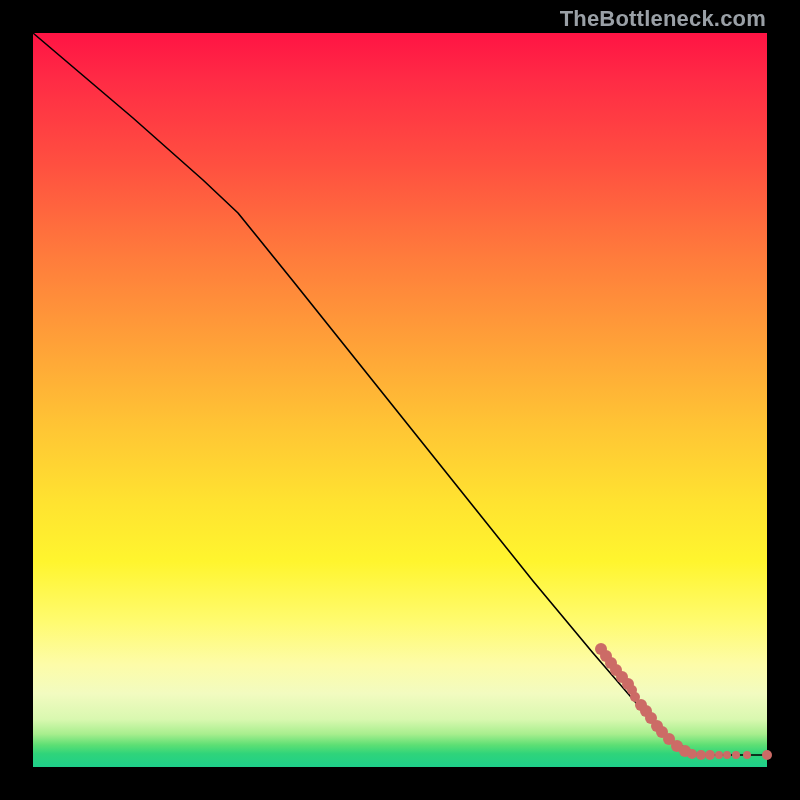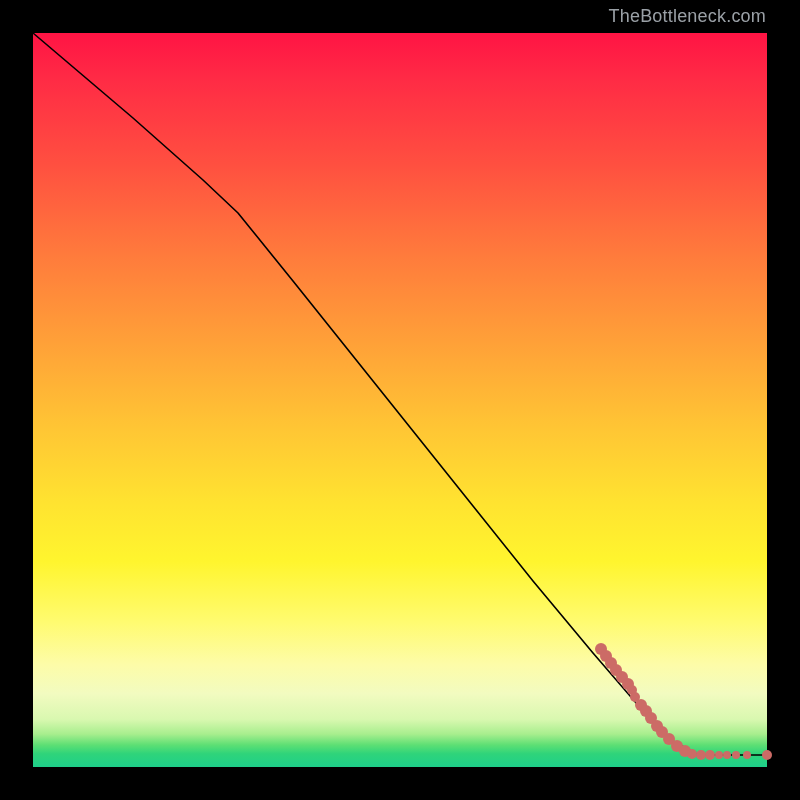--- a/index.html
+++ b/index.html
@@ -43,22 +43,22 @@
       #5ddf74 97%,
       #2fd47a 98.2%,
       #1ecf8a 100%
     );
   }
   .watermark {
     position: absolute;
     top: 6px;
     right: 34px;
     color: #9aa0a6;
-    font-size: 18px;
-    font-weight: 400;
+    font-size: 22px;
+    font-weight: 700;
     letter-spacing: 0.2px;
     user-select: none;
   }
   svg.overlay {
     position: absolute;
     left: 33px;
     top: 33px;
     width: 734px;
     height: 734px;
     overflow: visible;

